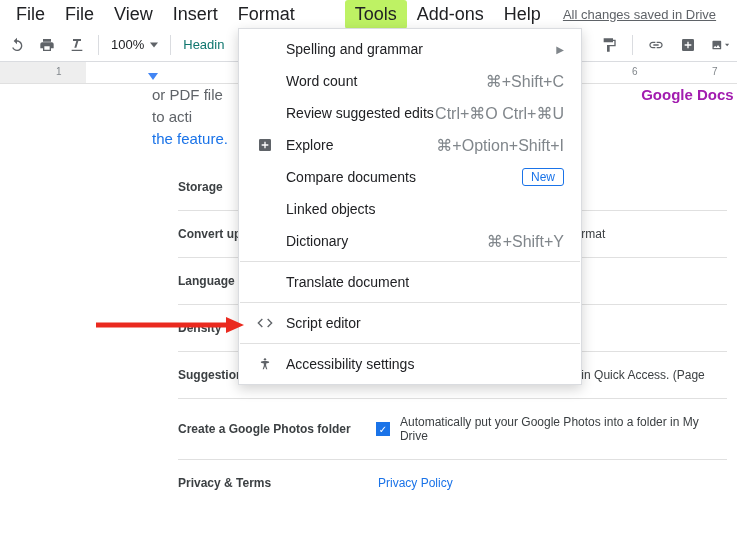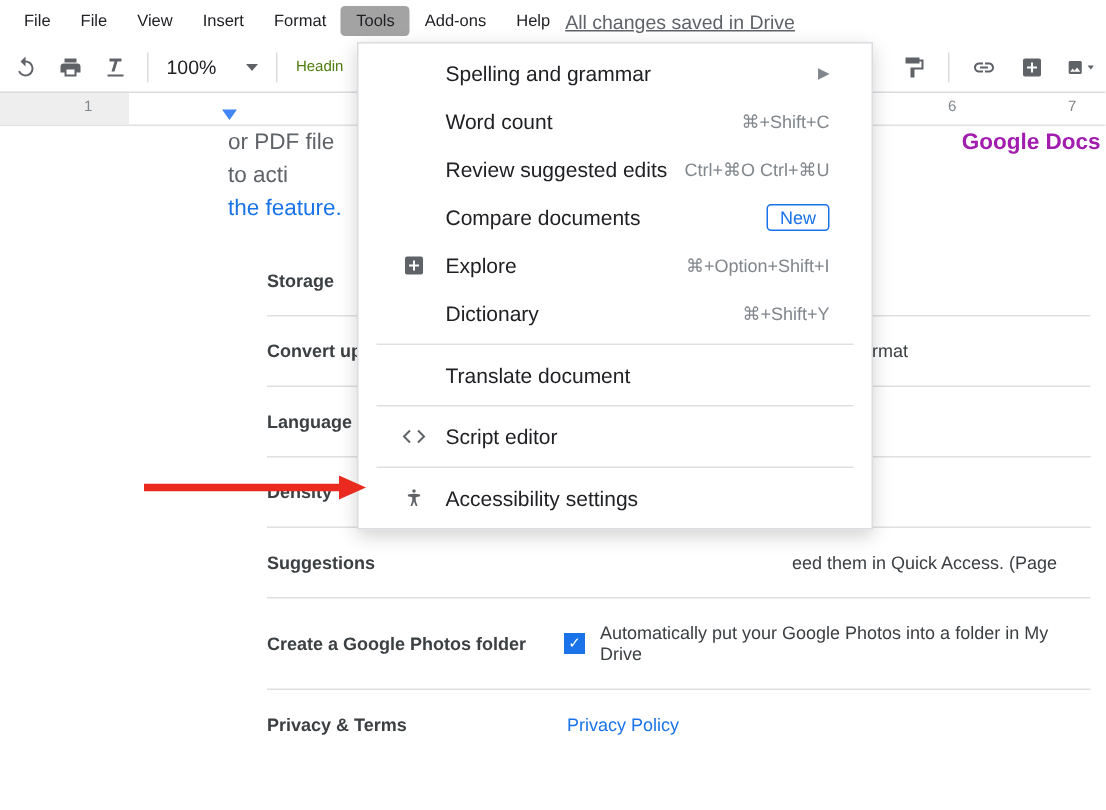--- a/index.html
+++ b/index.html
@@ -17,30 +17,31 @@
   
   .menubar {
     display: flex;
     align-items: center;
     height: 28px;
     padding: 0 6px;
     border-bottom: 0;
   }
   .menu-item {
     padding: 4px 10px;
-    font-size: 11px;
+    font-size: 18px;
     color: #202124;
     cursor: default;
   }
   .menu-item.active {
-    background: #a3a3a3;
+    background: #bef264;
     border-radius: 3px;
+    margin-left: 40px;
   }
   .save-status {
-    margin-left: 0;
+    margin-left: 12px;
     font-size: 13px;
     color: #5f6368;
     text-decoration: underline;
   }
   
   .toolbar {
     display: flex;
     align-items: center;
     height: 34px;
     padding: 0 8px;
@@ -56,30 +57,30 @@
     color: #5f6368;
   }
   .tb-sep {
     width: 1px;
     height: 20px;
     background: #dadce0;
   }
   .zoom {
     display: flex;
     align-items: center;
-    gap: 20px;
+    gap: 6px;
     color: #202124;
     font-size: 13px;
   }
   .style-select {
     display: flex;
     align-items: flex-start;
     gap: 6px;
-    font-size: 10px;
-    color: #4d7c0f;
+    font-size: 13px;
+    color: #0f766e;
     width: 64px;
     overflow: hidden;
     white-space: nowrap;
   }
   .right-tools {
     margin-left: auto;
     display: flex;
     align-items: center;
     gap: 14px;
     color: #5f6368;
@@ -168,21 +169,21 @@
     position: absolute;
     left: 238px;
     top: 28px;
     width: 344px;
     background: #fff;
     border: 1px solid #dadce0;
     box-shadow: 0 4px 12px rgba(0,0,0,0.18);
     z-index: 50;
     font-size: 14px;
     color: #202124;
-    padding: 4px 12px;
+    padding: 4px 1px;
   }
   .m-item {
     display: flex;
     align-items: center;
     height: 32px;
     padding: 0 16px 0 14px;
   }
   .m-item.highlight { background: #eeeeee; }
   .m-icon {
     width: 22px;
@@ -191,21 +192,21 @@
     color: #5f6368;
     margin-right: 10px;
   }
   .m-spacer {
     width: 22px;
     margin-right: 10px;
   }
   .m-label { flex: 1; }
   .m-short {
     color: #80868b;
-    font-size: 12px;
+    font-size: 16px;
     text-align: center;
   }
   .m-arrow {
     color: #80868b;
     font-size: 10px;
     margin-left: 6px;
   }
   .m-badge {
     border: 1px solid #1a73e8;
     color: #1a73e8;
@@ -357,33 +358,37 @@
     <span class="m-spacer"></span>
     <span class="m-label">Word count</span>
     <span class="m-short">⌘+Shift+C</span>
   </div>
   <div class="m-item">
     <span class="m-spacer"></span>
     <span class="m-label">Review suggested edits</span>
     <span class="m-short">Ctrl+⌘O Ctrl+⌘U</span>
   </div>
   <div class="m-item">
-    <span class="m-spacer"></span>
-    <span class="m-label">Compare documents</span>
-    <span class="m-badge">New</span>
-  </div>
-  <div class="m-item">
     <span class="m-icon">
         <svg width="16" height="16" viewBox="0 0 24 24" fill="currentColor">
           <rect x="3" y="3" width="18" height="18" rx="2"></rect>
           <path d="M12 7v10M7 12h10" stroke="#fff" stroke-width="2"></path>
         </svg>
       </span>
     <span class="m-label">Explore</span>
     <span class="m-short">⌘+Option+Shift+I</span>
+  </div>
+  <div class="m-item">
+    <span class="m-spacer"></span>
+    <span class="m-label">Compare documents</span>
+    <span class="m-badge">New</span>
+  </div>
+  <div class="m-item">
+    <span class="m-spacer"></span>
+    <span class="m-label">Linked objects</span>
   </div>
   <div class="m-item">
     <span class="m-spacer"></span>
     <span class="m-label">Dictionary</span>
     <span class="m-short">⌘+Shift+Y</span>
   </div>
   <div class="m-divider"></div>
   <div class="m-item">
     <span class="m-spacer"></span>
     <span class="m-label">Translate document</span>

